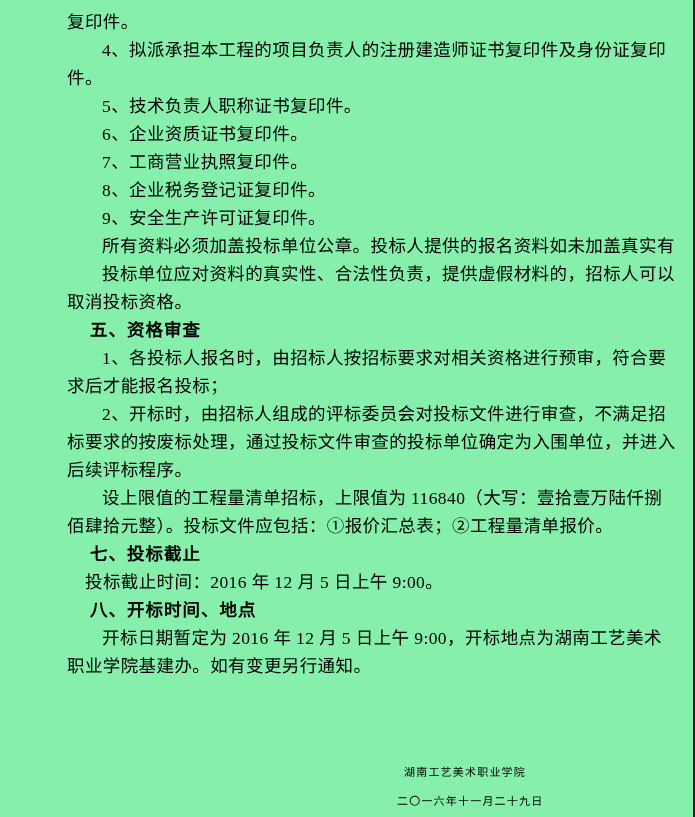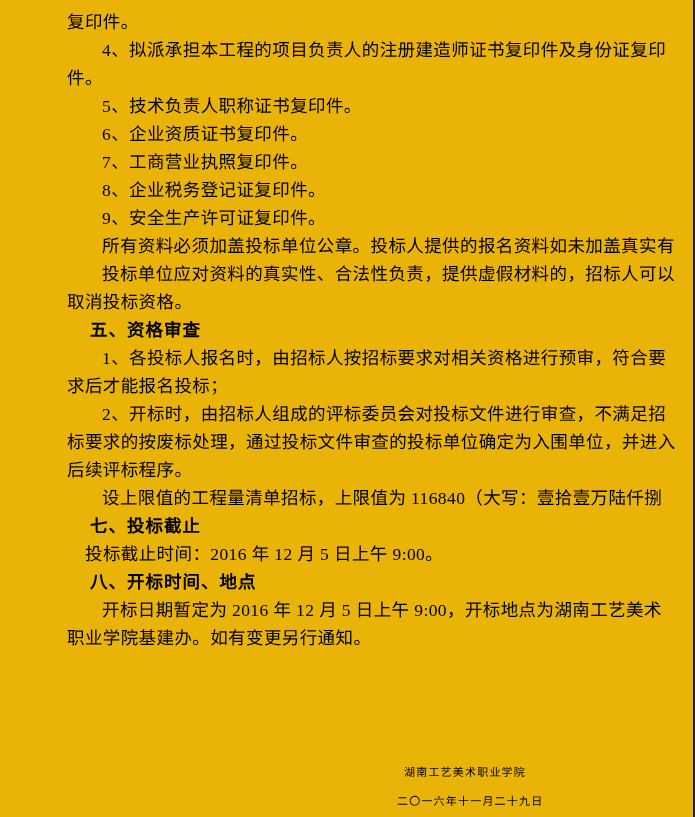--- a/index.html
+++ b/index.html
@@ -9,21 +9,21 @@
     background: #ffffff;
   }
   body {
     font-family: "Liberation Serif", "DejaVu Serif", serif;
     color: #000000;
   }
   .page {
     position: relative;
     width: 695px;
     height: 817px;
-    background: #eab308;
+    background: #86efac;
     box-sizing: border-box;
     overflow: hidden;
     border-right: 2px solid #0f1c24;
   }
   .doc-body {
     position: absolute;
     left: 67px;
     top: 8px;
     width: 556px;
   }
@@ -87,20 +87,21 @@
       <div class="line indent-2">所有资料必须加盖投标单位公章。投标人提供的报名资料如未加盖真实有</div>
       <div class="line indent-2">投标单位应对资料的真实性、合法性负责，提供虚假材料的，招标人可以</div>
       <div class="line">取消投标资格。</div>
       <div class="line heading">五、资格审查</div>
       <div class="line indent-2">1、各投标人报名时，由招标人按招标要求对相关资格进行预审，符合要</div>
       <div class="line">求后才能报名投标；</div>
       <div class="line indent-2">2、开标时，由招标人组成的评标委员会对投标文件进行审查，不满足招</div>
       <div class="line">标要求的按废标处理，通过投标文件审查的投标单位确定为入围单位，并进入</div>
       <div class="line">后续评标程序。</div>
       <div class="line indent-2">设上限值的工程量清单招标，上限值为 116840（大写：壹拾壹万陆仟捌</div>
+      <div class="line">佰肆拾元整）。投标文件应包括：①报价汇总表；②工程量清单报价。</div>
       <div class="line heading">七、投标截止</div>
       <div class="line indent-1">投标截止时间：2016 年 12 月 5 日上午 9:00。</div>
       <div class="line heading">八、开标时间、地点</div>
       <div class="line indent-2">开标日期暂定为 2016 年 12 月 5 日上午 9:00，开标地点为湖南工艺美术</div>
       <div class="line">职业学院基建办。如有变更另行通知。</div>
     </div>
 
   <div class="sig-block">
     <div class="sig-line sig-org">湖南工艺美术职业学院</div>
     <div class="sig-line sig-date">二〇一六年十一月二十九日</div>

